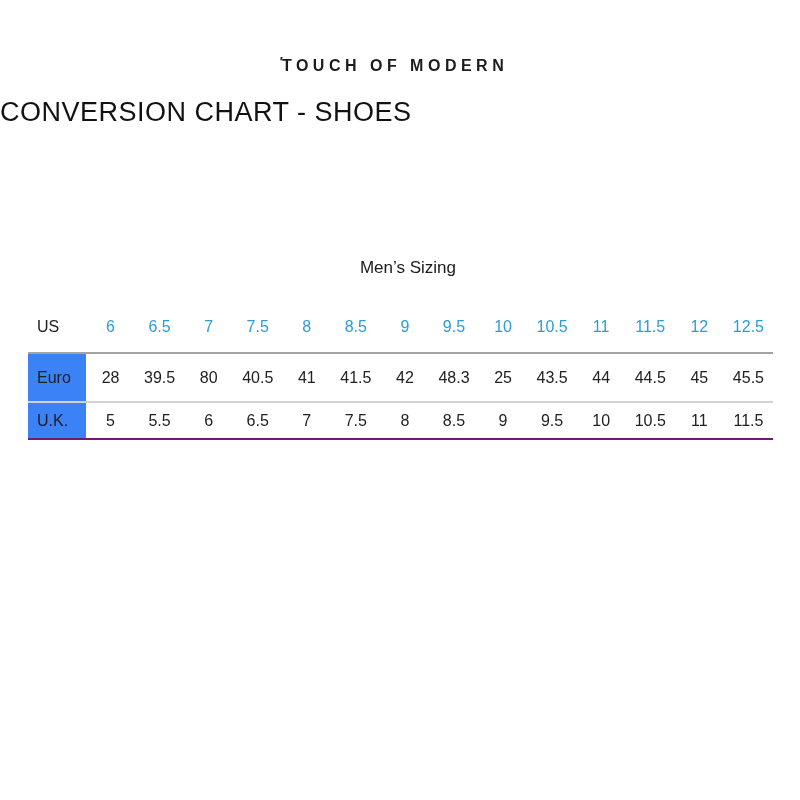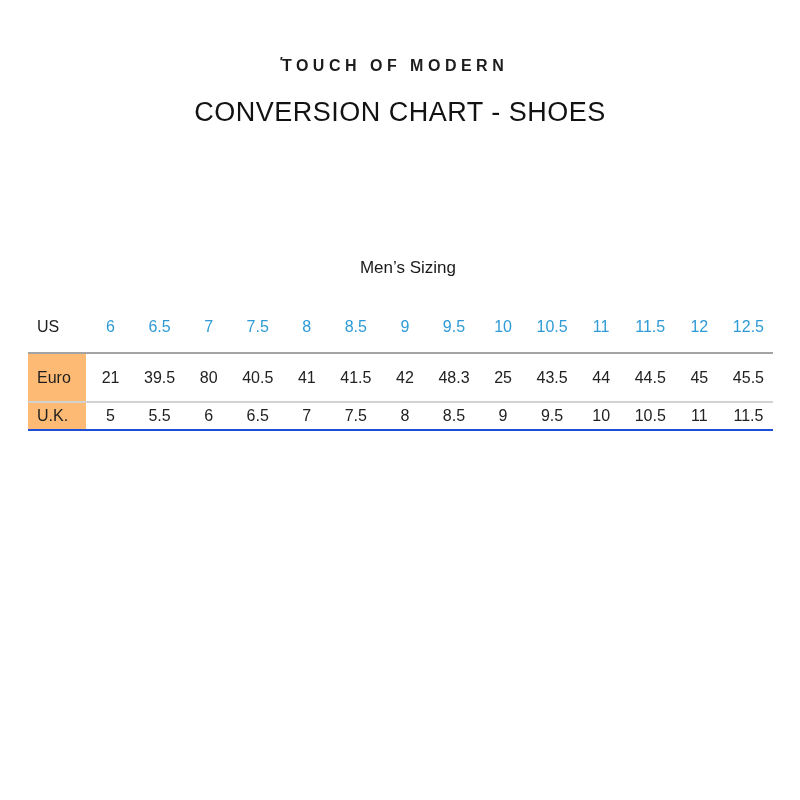--- a/index.html
+++ b/index.html
@@ -27,21 +27,21 @@
     font-size: 13px;
     vertical-align: 5px;
     letter-spacing: 0;
     margin-right: -1px;
   }
   .page-title {
     position: absolute;
     top: 97px;
     left: 0;
     width: 800px;
-    text-align: center;
+    text-align: left;
     font-size: 27px;
     font-weight: 500;
     letter-spacing: 0.5px;
     color: #121212;
     white-space: nowrap;
   }
   .section-title {
     position: absolute;
     top: 258px;
     left: 0;
@@ -68,23 +68,23 @@
     padding-left: 9px;
     font-weight: 400;
     color: #1e1e1e;
   }
   table.size-table td {
     text-align: center;
     font-weight: 400;
   }
   tr.row-0 { height: 51px; border-bottom: 2px solid #a3a3a3; }
   tr.row-1 { height: 49px; border-bottom: 2px solid #d2d2d2; }
-  tr.row-2 { height: 28px; border-bottom: 2px solid #1d4ed8; }
+  tr.row-2 { height: 37px; border-bottom: 2px solid #701a75; }
   tr.row-0 td { color: var(--accent-blue, #2E9BD6); }
-  tr.row-1 th, tr.row-2 th { background: #fdba74; }
+  tr.row-1 th, tr.row-2 th { background: #3b82f6; }
 </style>
 </head>
 <body>
 
 <div class="logo"><span class="tick">′</span><span>TOUCH OF MODERN</span></div>
 
 <h1 class="page-title">CONVERSION CHART - SHOES</h1>
 
 <div class="section-title">Men’s Sizing</div>
 
@@ -102,21 +102,21 @@
         <td>9.5</td>
         <td>10</td>
         <td>10.5</td>
         <td>11</td>
         <td>11.5</td>
         <td>12</td>
         <td>12.5</td>
       </tr>
       <tr class="row-1">
         <th>Euro</th>
-        <td>21</td>
+        <td>28</td>
         <td>39.5</td>
         <td>80</td>
         <td>40.5</td>
         <td>41</td>
         <td>41.5</td>
         <td>42</td>
         <td>48.3</td>
         <td>25</td>
         <td>43.5</td>
         <td>44</td>

